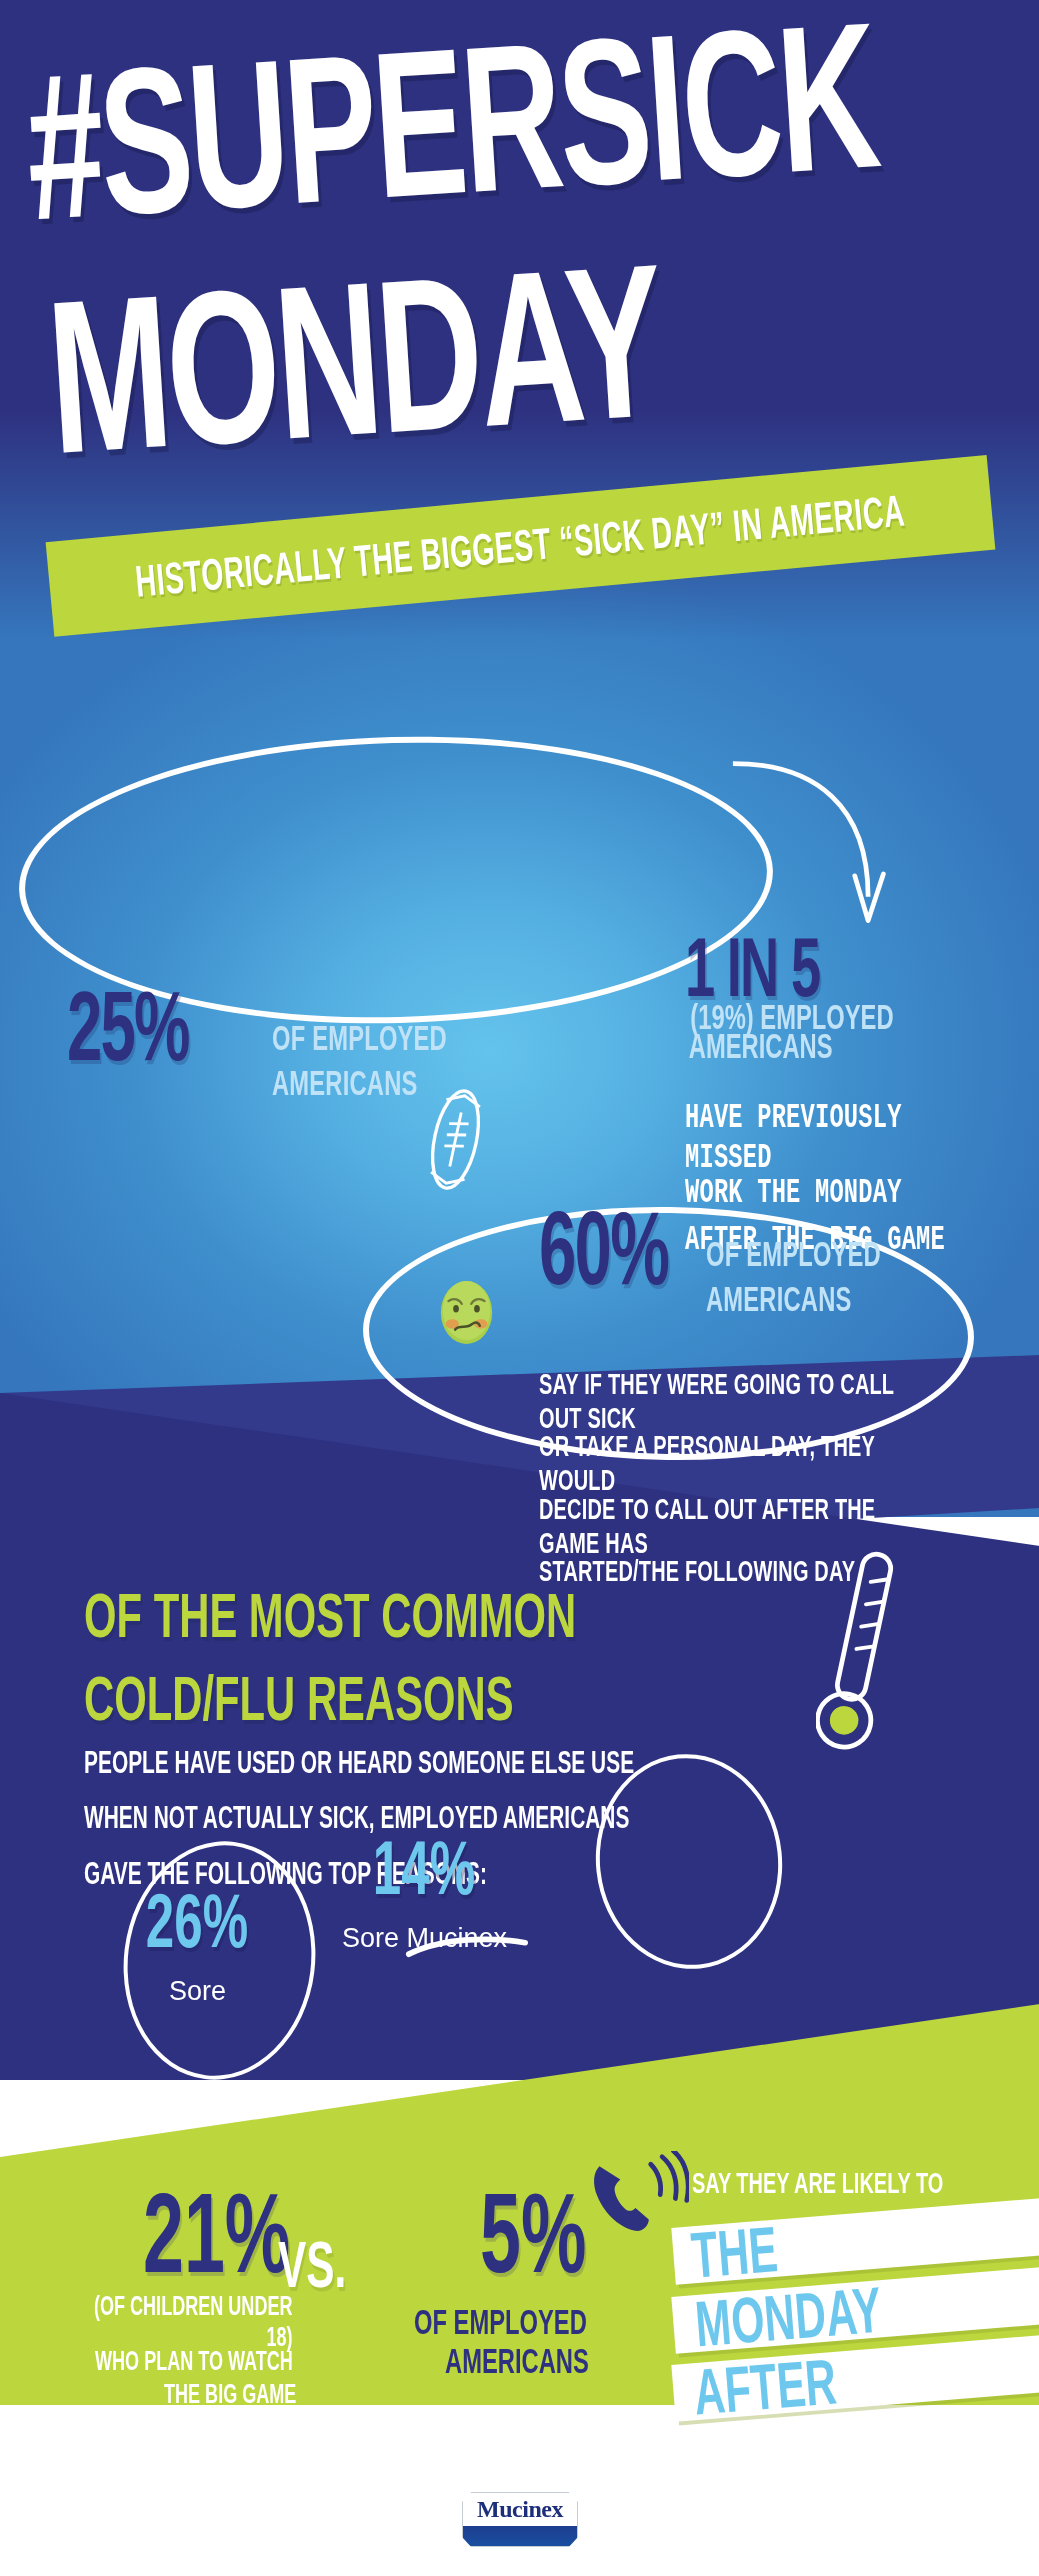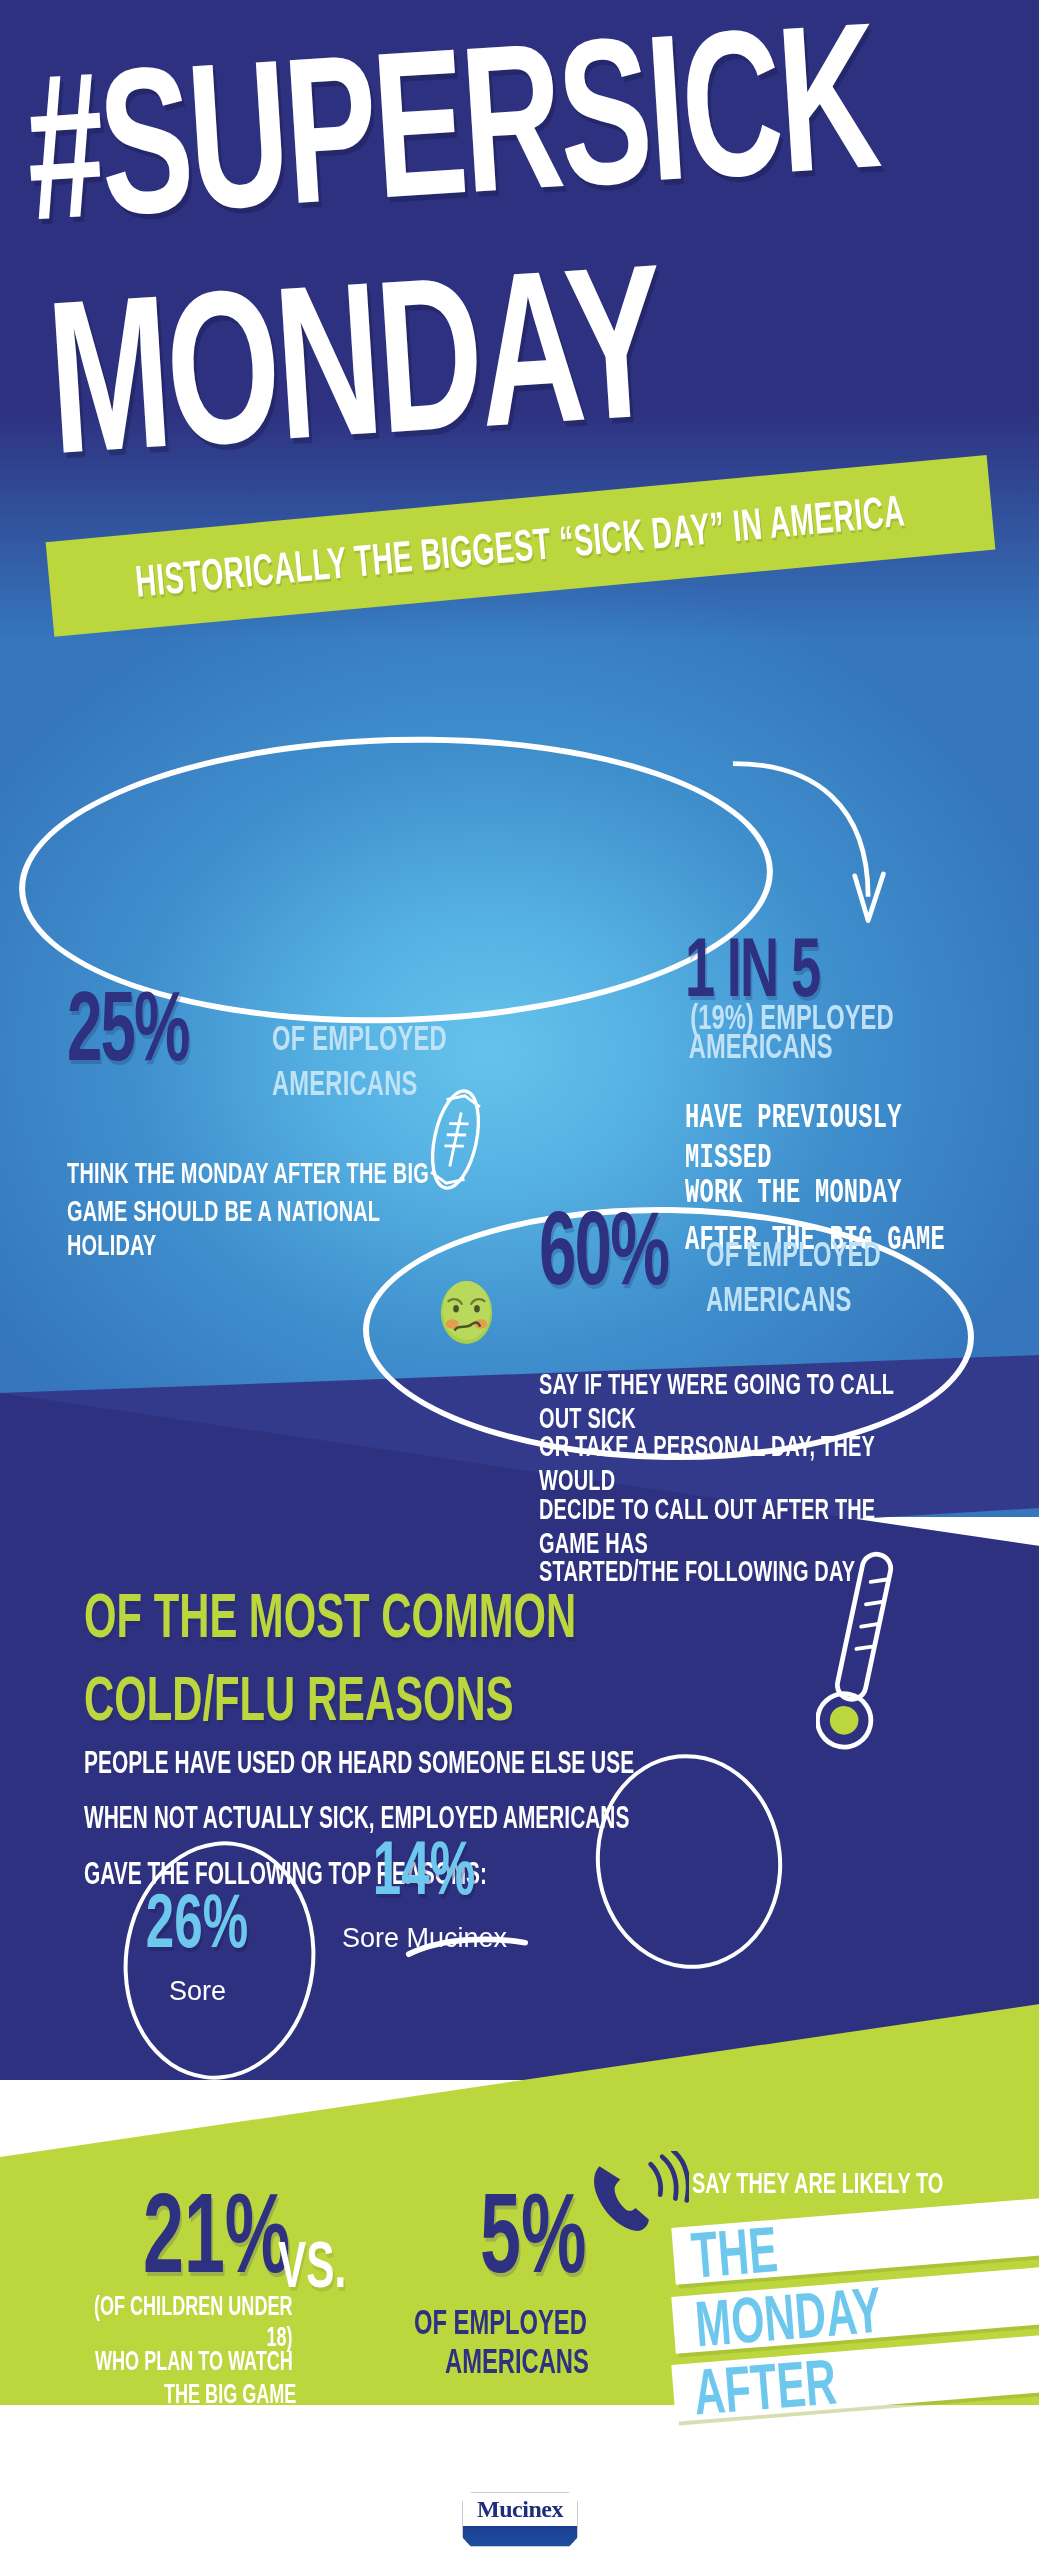--- a/index.html
+++ b/index.html
@@ -282,24 +282,20 @@
       <div class="lbl-wt">AFTER THE BIG GAME</div>
     </div>
   </div>
 
   <div class="stat s25">
     <span class="bignum">25%</span>
     <div class="head">
       <div class="lbl-lt">OF EMPLOYED</div>
       <div class="lbl-lt">AMERICANS</div>
     </div>
-    <div class="body">
-      <div class="lbl-wt">THINK THE MONDAY AFTER THE BIG</div>
-      <div class="lbl-wt">GAME SHOULD BE A NATIONAL HOLIDAY</div>
-    </div>
   </div>
 
   <svg class="football" viewBox="0 0 60 118">
     <g transform="rotate(12 30 59)">
       <ellipse cx="30" cy="59" rx="22" ry="52" stroke="#ffffff" stroke-width="3.5" fill="none"></ellipse>
       <path d="M30,30 L30,88" stroke="#ffffff" stroke-width="3" fill="none"></path>
       <path d="M20,44 L40,40 M20,56 L40,52 M20,68 L40,64" stroke="#ffffff" stroke-width="3" fill="none"></path>
       <path d="M12,20 L30,12 L48,20" stroke="#ffffff" stroke-width="3" fill="none"></path>
       <path d="M12,98 L30,106 L48,98" stroke="#ffffff" stroke-width="3" fill="none"></path>
     </g>

